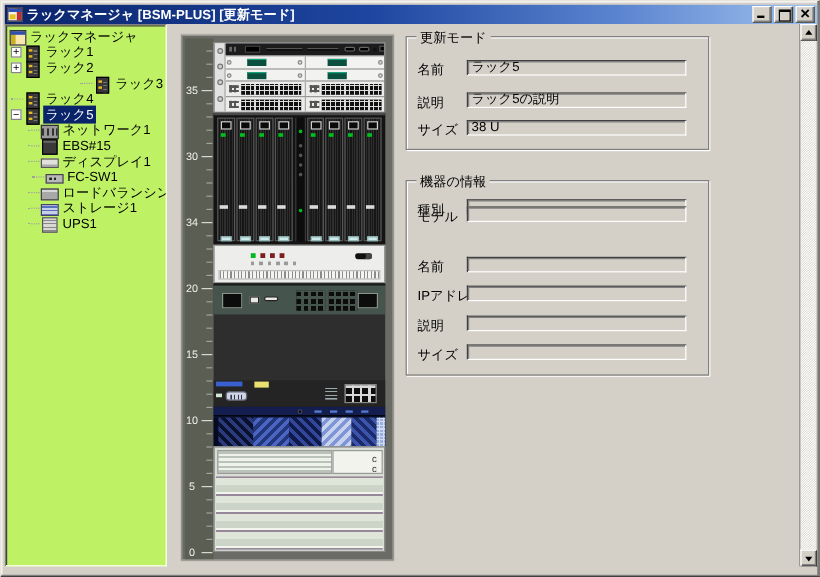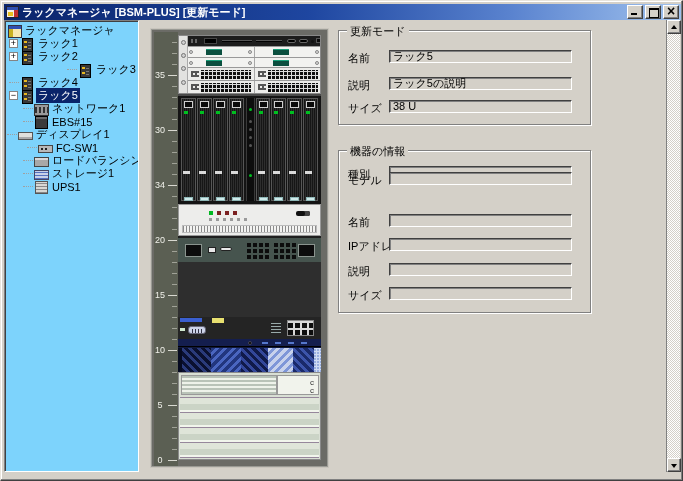--- a/index.html
+++ b/index.html
@@ -18,21 +18,21 @@
   .title-text { color:#fff; font-size:11px; font-weight:bold; flex:1; white-space:nowrap; overflow:hidden; }
   .tbtns { display:flex; gap:0; }
   .tbtn { width:16px; height:14px; background:#d4d0c8; border:1px solid;
           border-color:#fff #404040 #404040 #fff; box-shadow:inset -1px -1px 0 #808080;
           position:relative; margin-left:2px; }
   .tbtn.min::after { content:""; position:absolute; left:3px; bottom:3px; width:6px; height:2px; background:#000; }
   .tbtn.max::after { content:""; position:absolute; left:3px; top:2px; width:8px; height:7px; border:1px solid #000; border-top-width:2px; }
   .tbtn.close::after { content:"×"; position:absolute; left:0; top:-3px; width:14px; text-align:center; font-size:14px; font-weight:bold; color:#000; }
 
   
-  .tree { position:absolute; left:3px; top:19px; width:135px; height:452px; background:#7dd3fc;
+  .tree { position:absolute; left:3px; top:19px; width:135px; height:452px; background:#bef264;
           border:1px solid; border-color:#808080 #fff #fff #808080; box-shadow:inset 1px 1px 0 #404040;
           padding-top:3px; overflow:hidden; }
   .trow { height:13px; display:flex; align-items:center; font-size:11px; white-space:nowrap; }
   .tslot { width:13px; height:13px; flex:0 0 13px; position:relative; }
   .expander { position:absolute; left:2px; top:2px; width:9px; height:9px; background:#fff;
               border:1px solid #848484; font-size:9px; line-height:7px; text-align:center; color:#000; }
   .expander.plus::before { content:"+"; }
   .expander.minus::before { content:"−"; }
   .stub { position:absolute; left:2px; top:6px; width:10px; border-top:1px dotted #a0a0a0; }
   .ticon { width:14px; height:12px; flex:0 0 14px; margin-right:2px; position:relative; }
@@ -243,21 +243,21 @@
         <span class="ticon i-network"></span>
         <span class="tlabel">ネットワーク1</span>
       </div>
       <div class="trow" style="padding-left: 16px;">
         <span class="tslot">
           <span class="stub"></span>
         </span>
         <span class="ticon i-ebs"></span>
         <span class="tlabel">EBS#15</span>
       </div>
-      <div class="trow" style="">
+      <div class="trow" style="padding-left: 16px;">
         <span class="tslot">
           <span class="stub"></span>
         </span>
         <span class="ticon i-display"></span>
         <span class="tlabel">ディスプレイ1</span>
       </div>
       <div class="trow" style="padding-left: 20px;">
         <span class="tslot">
           <span class="stub"></span>
         </span>

